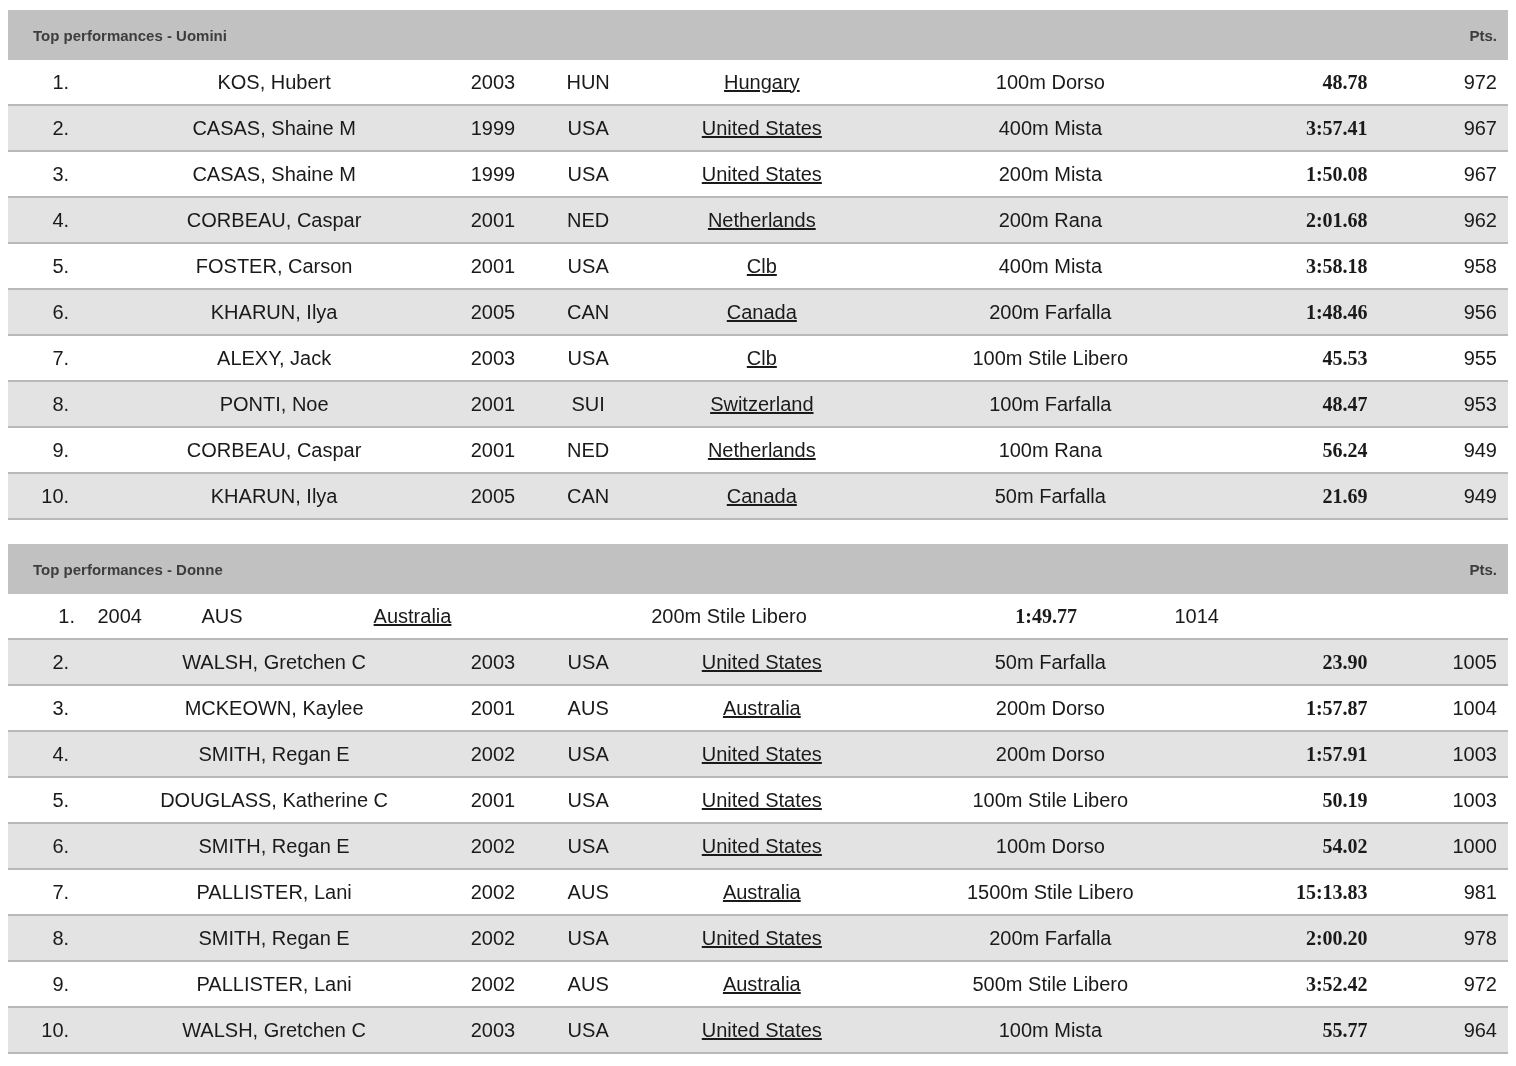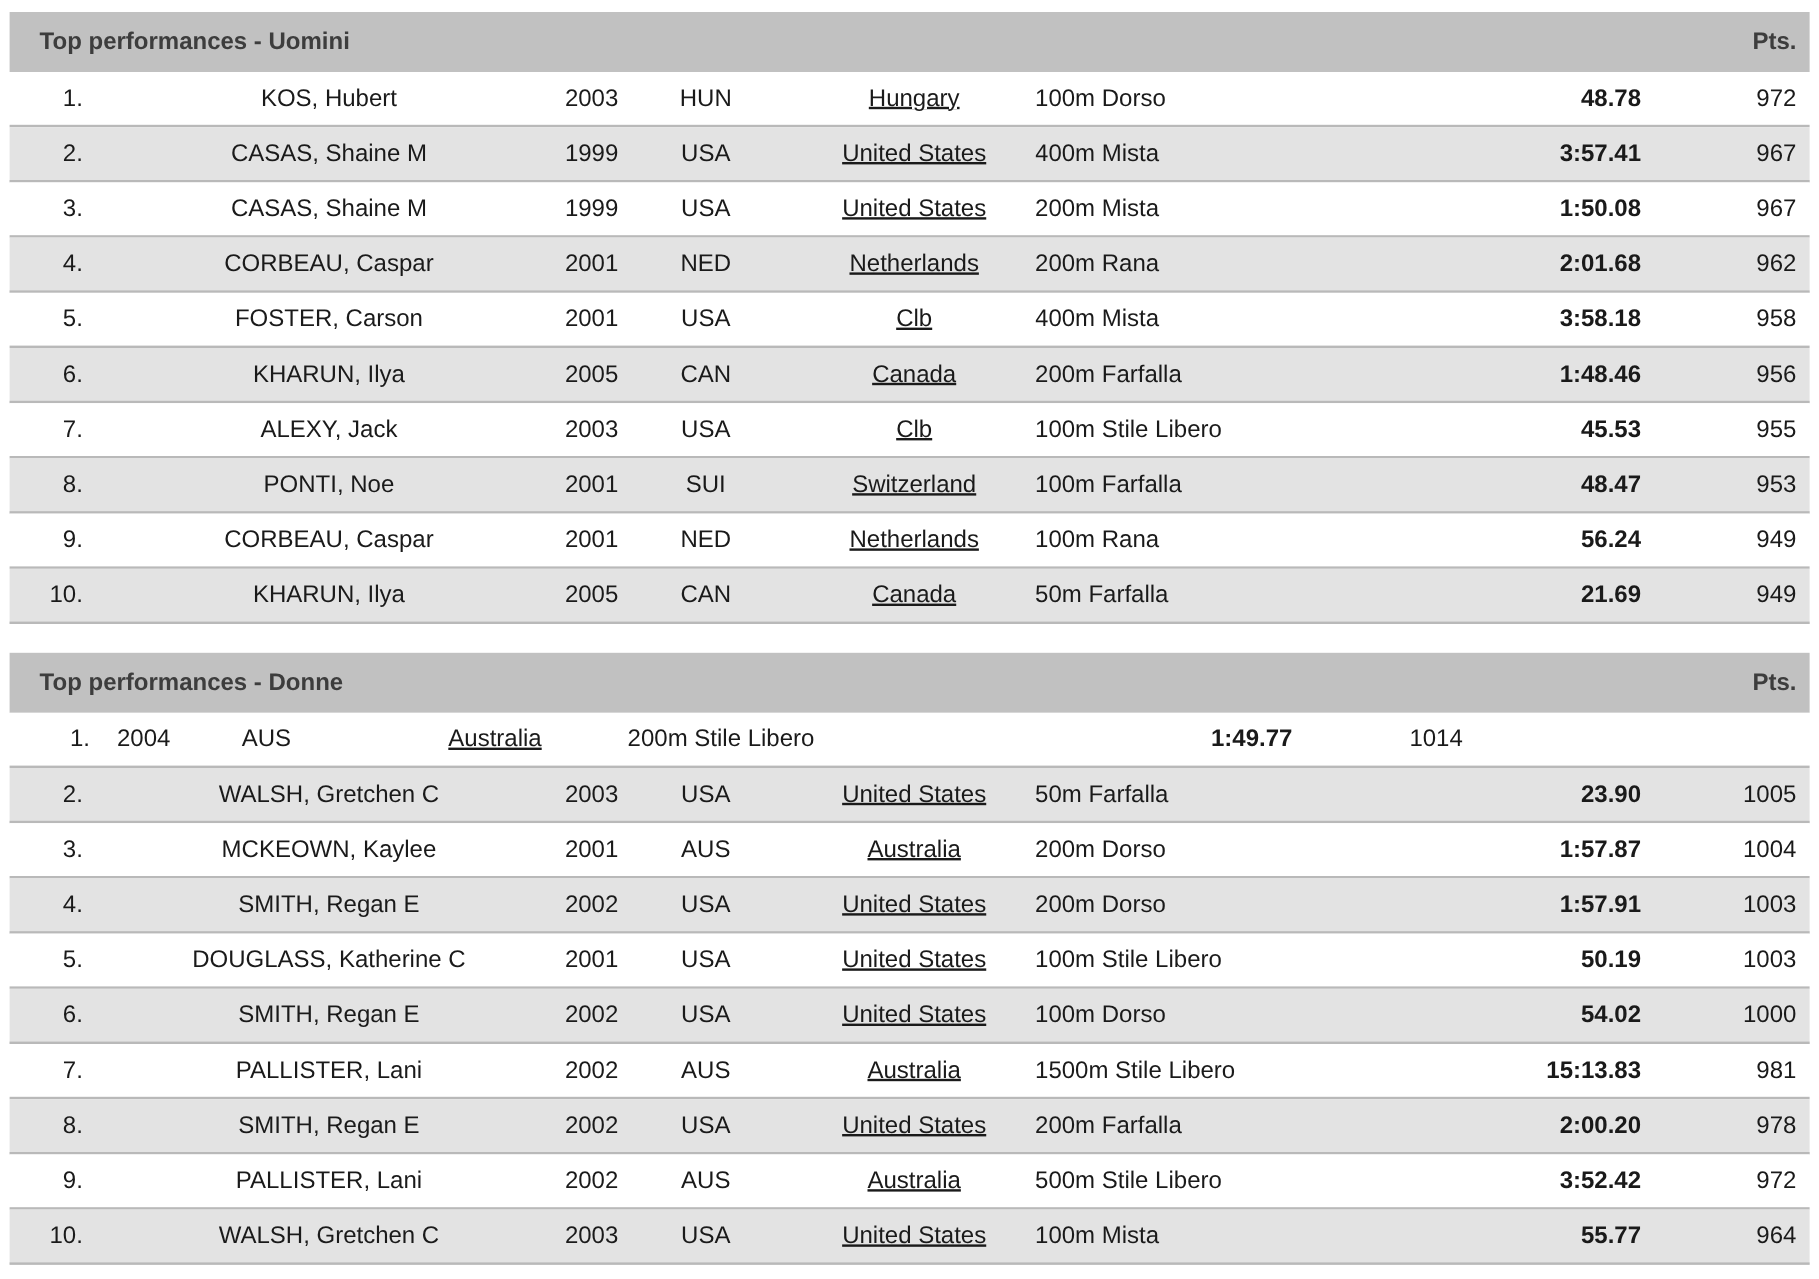--- a/index.html
+++ b/index.html
@@ -16,21 +16,21 @@
   }
   .perf-table {
     width: 1500px;
     margin-bottom: 24px;
   }
   .table-header {
     height: 50px;
     background: var(--header-bg, #c1c1c1);
     color: var(--header-text, #3d3d3d);
     font-weight: bold;
-    font-size: 20px;
+    font-size: 15px;
     display: flex;
     align-items: center;
     justify-content: space-between;
     padding: 0 11px 0 25px;
   }
   .row {
     height: 46px;
     display: flex;
     align-items: center;
     font-size: 20px;
@@ -40,22 +40,22 @@
     padding-right: 11px;
   }
   .row:first-child { border-top: none; }
   .row.alt { background: var(--row-alt-bg, #e3e3e3); }
   .cell { white-space: nowrap; overflow: hidden; }
   .c-rank    { width: 67px;  text-align: right; }
   .c-name    { width: 420px; text-align: center; padding-left: 25px; }
   .c-year    { width: 67px;  text-align: right; }
   .c-code    { width: 160px; text-align: center; }
   .c-country { width: 221px; text-align: center; text-decoration: underline; }
-  .c-event   { width: 412px; text-align: left; }
-  .c-time    { width: 142px; text-align: right; font-weight: bold; }
+  .c-event   { width: 412px; text-align: center; }
+  .c-time    { width: 142px; text-align: right; font-weight: bold; font-family: Liberation Serif, serif; }
   .c-pts     { width: 142px; text-align: right; }
 </style>
 </head>
 <body>
 
 <div class="page">
 
   <section class="perf-table">
     <header class="table-header">
       <span class="table-title">Top performances - Uomini</span>

